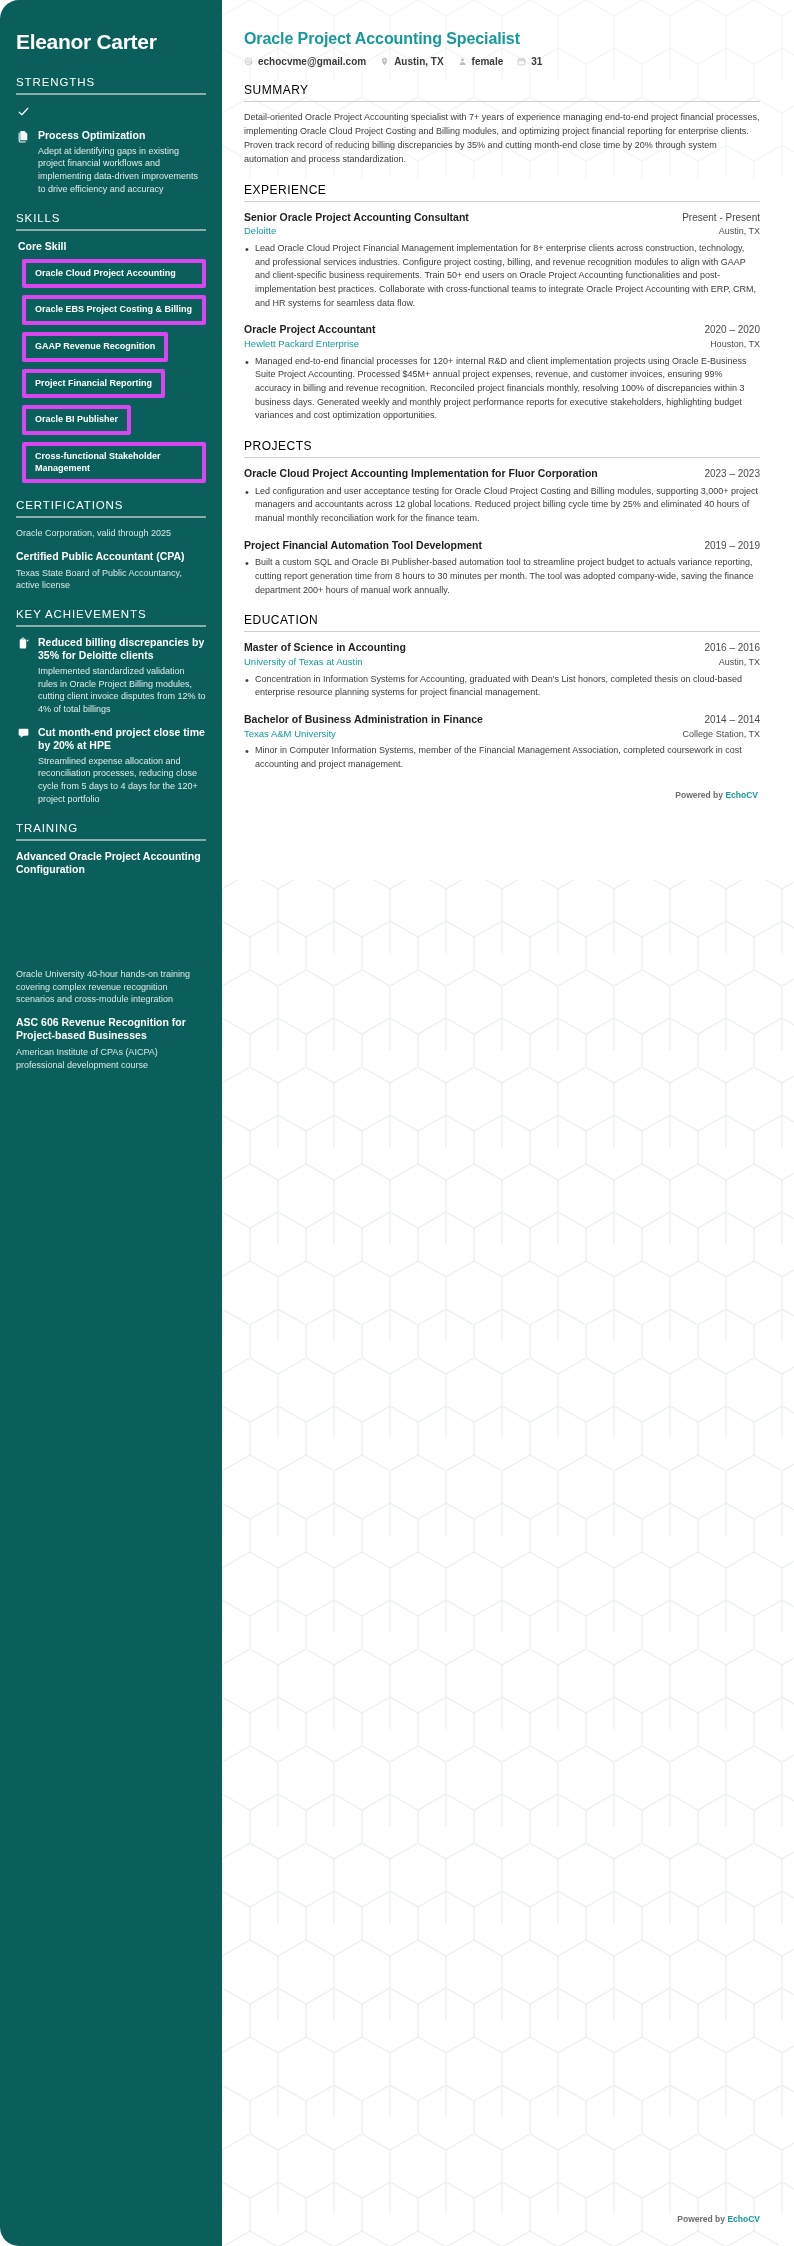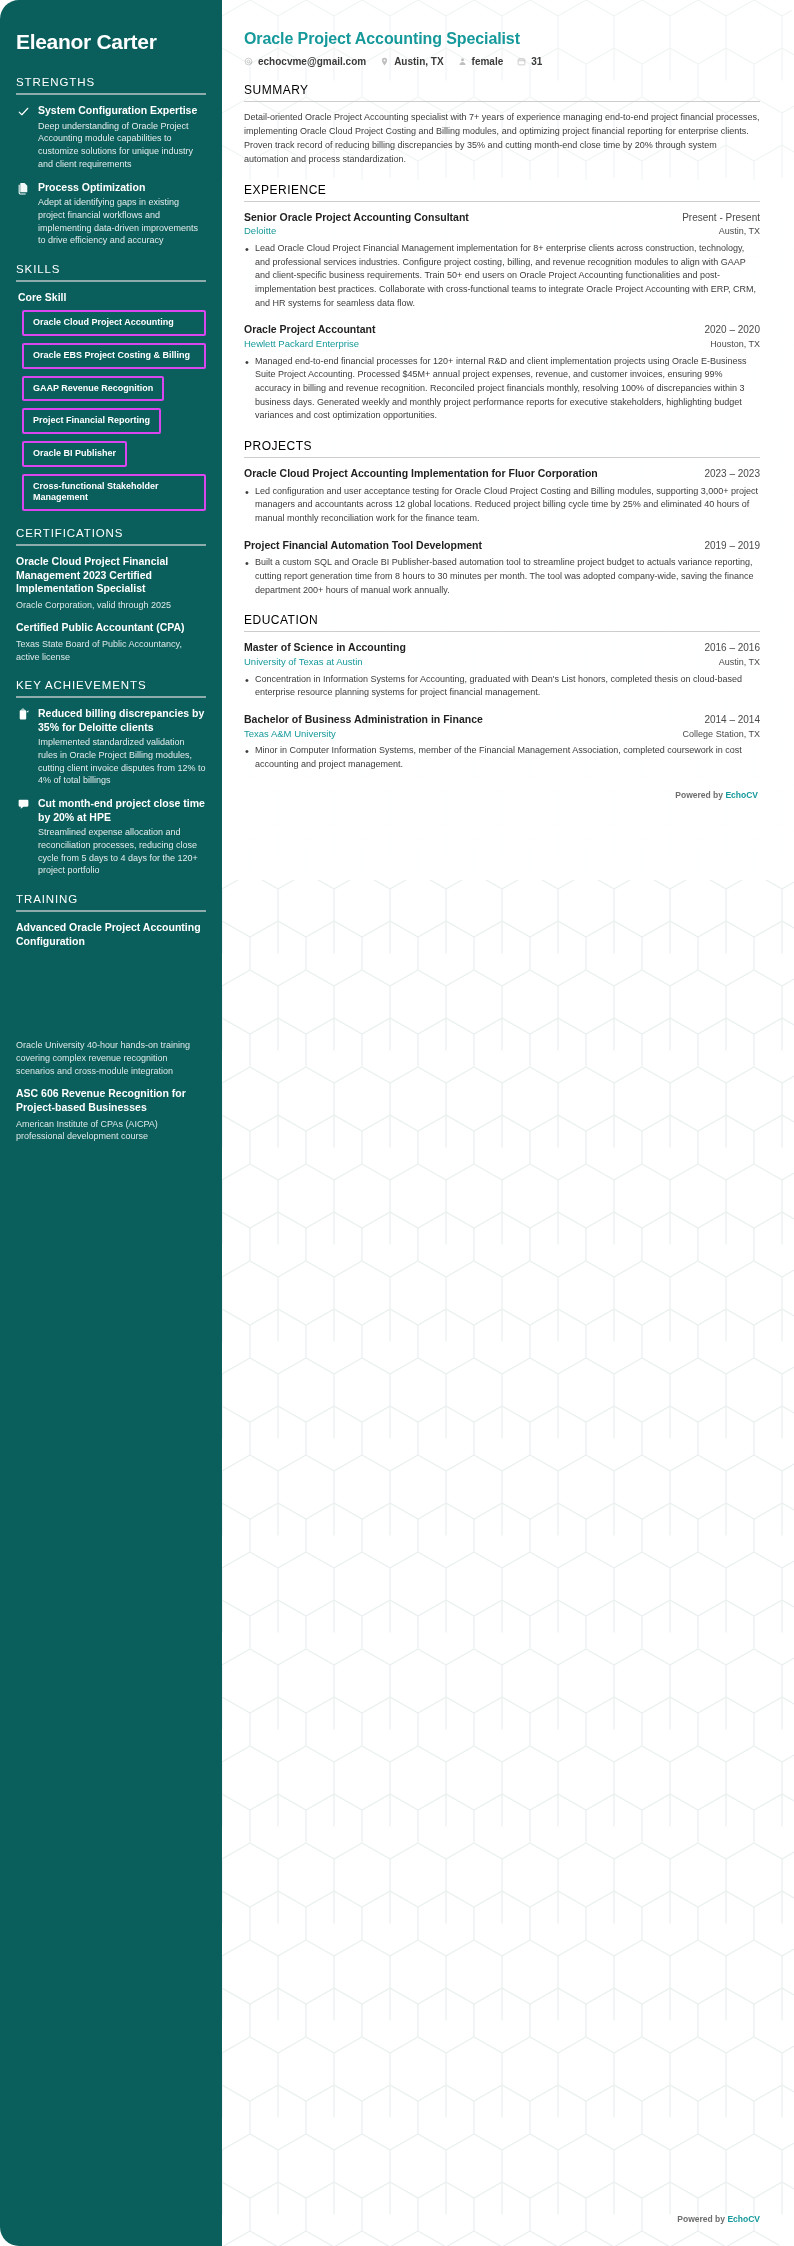--- a/index.html
+++ b/index.html
@@ -88,21 +88,21 @@
 
   
   .skill-group-label {
     font-size: 10.5px;
     font-weight: 700;
     color: #ffffff;
     margin: 2px 0 7px 2px;
   }
   .chip {
     display: block;
-    border: 2px solid #d946ef;
+    border: 4px solid #d946ef;
     border-radius: 2px;
     padding: 5px 9px;
     margin: 0 0 7px 6px;
     font-size: 9px;
     font-weight: 700;
     line-height: 1.3;
     color: #ffffff;
     width: fit-content;
     max-width: 184px;
   }
@@ -287,24 +287,20 @@
 
     <div class="side-sec-title">STRENGTHS</div>
     <div class="side-rule"></div>
 
     <div class="icon-row">
       <span class="icon-box">
         <svg width="13" height="13" viewBox="0 0 24 24" fill="none" stroke="#ffffff" stroke-width="2.1" stroke-linecap="round" stroke-linejoin="round">
             <polyline points="4,13 9,18 20,6"></polyline>
           </svg>
       </span>
-      <div class="icon-body">
-        <div class="ir-title">System Configuration Expertise</div>
-        <div class="ir-desc">Deep understanding of Oracle Project Accounting module capabilities to customize solutions for unique industry and client requirements</div>
-      </div>
     </div>
 
     <div class="icon-row">
       <span class="icon-box">
         <svg width="13" height="13" viewBox="0 0 24 24" fill="#ffffff">
             <path d="M7 2h7l5 5v11a1 1 0 0 1-1 1H7a1 1 0 0 1-1-1V3a1 1 0 0 1 1-1z" opacity="0.95"></path>
             <path d="M4 5v15a2 2 0 0 0 2 2h10" fill="none" stroke="#ffffff" stroke-width="2"></path>
           </svg>
       </span>
       <div class="icon-body">
@@ -321,21 +317,20 @@
     <span class="chip wide">Oracle EBS Project Costing &amp; Billing</span>
     <span class="chip">GAAP Revenue Recognition</span>
     <span class="chip">Project Financial Reporting</span>
     <span class="chip">Oracle BI Publisher</span>
     <span class="chip wide">Cross-functional Stakeholder Management</span>
 
     <div class="side-sec-title">CERTIFICATIONS</div>
     <div class="side-rule"></div>
 
     <div>
-      <div class="cert-title">Oracle Cloud Project Financial Management 2023 Certified Implementation Specialist</div>
       <div class="cert-sub">Oracle Corporation, valid through 2025</div>
     </div>
     <div>
       <div class="cert-title">Certified Public Accountant (CPA)</div>
       <div class="cert-sub">Texas State Board of Public Accountancy, active license</div>
     </div>
 
     <div class="side-sec-title">KEY ACHIEVEMENTS</div>
     <div class="side-rule"></div>
 

